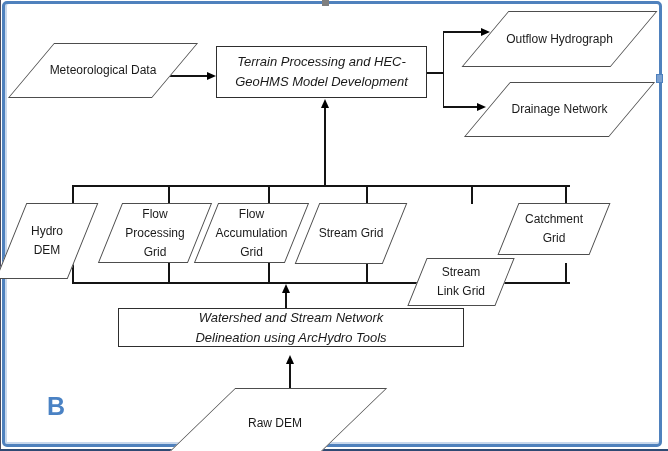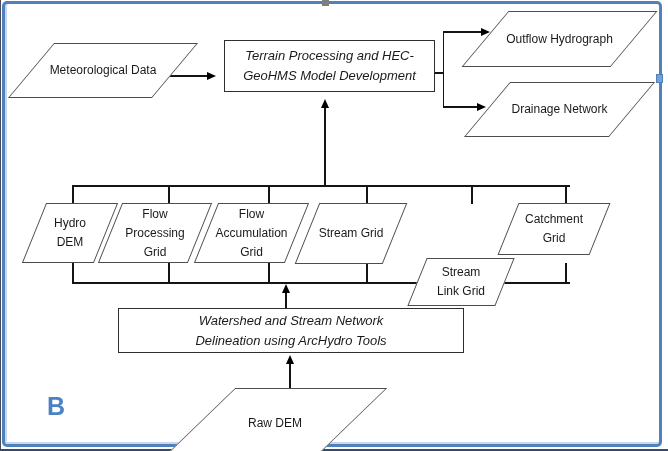--- a/index.html
+++ b/index.html
@@ -89,40 +89,40 @@
 <div class="vline" style="left:289px;top:364px;height:24px;"></div>
 <div class="ah-up" style="left:286px;top:355px;"></div>
 
 <div class="para skew40" style="left:31px;top:43px;width:144px;height:55px;">
   <div class="bg"></div>
   <div class="label">
     <span>Meteorological Data</span>
   </div>
 </div>
 
-<div class="rect" style="left:216px;top:40px;width:211px;height:52px;margin-left:8px;">
+<div class="rect" style="left:216px;top:46px;width:211px;height:52px;">
   <span>Terrain Processing and HEC-</span>
   <span>GeoHMS Model Development</span>
 </div>
 
 <div class="para skew40" style="left:485px;top:11px;width:149px;height:56px;">
   <div class="bg"></div>
   <div class="label">
     <span>Outflow Hydrograph</span>
   </div>
 </div>
 
 <div class="para skew40" style="left:487px;top:82px;width:145px;height:55px;">
   <div class="bg"></div>
   <div class="label">
     <span>Drainage Network</span>
   </div>
 </div>
 
-<div class="para skew22" style="left:34px;top:203px;width:72px;height:60px;">
+<div class="para skew22" style="left:11px;top:203px;width:72px;height:76px;">
   <div class="bg"></div>
   <div class="label">
     <span>Hydro</span>
     <span>DEM</span>
   </div>
 </div>
 
 <div class="para skew22" style="left:110px;top:203px;width:90px;height:60px;">
   <div class="bg"></div>
   <div class="label">
@@ -157,21 +157,21 @@
 </div>
 
 <div class="para skew22" style="left:508px;top:203px;width:92px;height:52px;">
   <div class="bg"></div>
   <div class="label">
     <span>Catchment</span>
     <span>Grid</span>
   </div>
 </div>
 
-<div class="rect" style="left:118px;top:308px;width:346px;height:45px;">
+<div class="rect" style="left:118px;top:308px;width:346px;height:39px;">
   <span>Watershed and Stream Network</span>
   <span>Delineation using ArcHydro Tools</span>
 </div>
 
 <div class="para skew46" style="left:199px;top:388px;width:152px;height:70px;">
   <div class="bg"></div>
   <div class="label">
     <span>Raw DEM</span>
   </div>
 </div>

